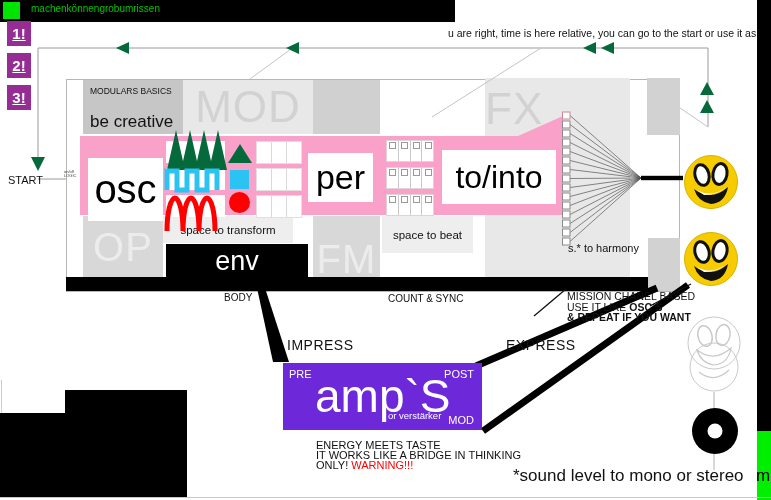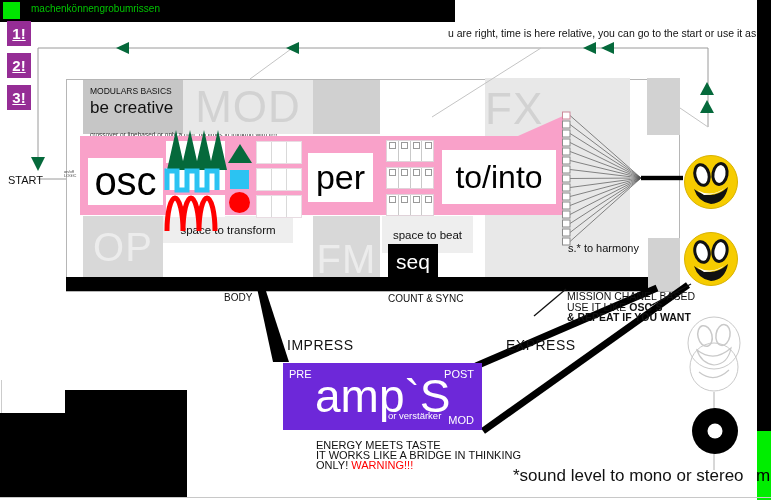--- a/index.html
+++ b/index.html
@@ -29,21 +29,21 @@
 </style>
 </head>
 <body>
 
 <div id="stage">
 
   <div class="abs" style="left:66px;top:79px;width:614px;height:213px;background:#fff;border:1px solid #b6b6b6"></div>
 
   <div class="abs" style="left:83px;top:80px;width:100px;height:54px;background:#c6c6c6;padding:6px 0 0 7px">
     <div style="font-size:8.5px">MODULARS BASICS</div>
-    <div style="font-size:17px;margin-top:2px">be creative</div>
+    <div style="font-size:17px;margin-top:16px">be creative</div>
     <div style="font-size:6.5px;margin-top:13px;white-space:nowrap;color:#333">crossover or linebased or only a part, no limits in thinking with it!!!</div>
   </div>
   <div class="abs flex" style="left:183px;top:80px;width:130px;height:54px;background:#e8e8e8">
     <span class="wm">MOD</span>
   </div>
   <div class="abs" style="left:313px;top:80px;width:67px;height:54px;background:#d0d0d0"></div>
   <div class="abs" style="left:485px;top:78px;width:145px;height:199px;background:#e8e8e8;text-align:left">
     <span class="wm" style="display:inline-block;margin-top:6px">FX</span>
   </div>
   <div class="abs" style="left:647px;top:78px;width:33px;height:57px;background:#d2d2d2"></div>
@@ -57,21 +57,21 @@
   </div>
   <div class="abs flex" style="left:313px;top:216px;width:67px;height:61px;background:#d8d8d8;align-items:flex-end">
     <span class="wm2">FM</span>
   </div>
   <div class="strip" style="left:382px;top:216px;width:91px;height:37px">
     <span>space to beat</span>
   </div>
 
   <div class="abs" style="left:80px;top:136px;width:483px;height:79px;background:#f9a1c9"></div>
 
-  <div class="whitebox" style="left:88px;top:158px;width:75px;height:47px;font-size:40px">
+  <div class="whitebox" style="left:88px;top:158px;width:75px;height:63px;font-size:40px">
     <span>osc</span>
   </div>
   <div class="whitebox" style="left:308px;top:153px;width:65px;height:49px;font-size:34px">
     <span>per</span>
   </div>
   <div class="whitebox" style="left:442px;top:150px;width:114px;height:54px;font-size:32px">
     <span>to/into</span>
   </div>
 
   <svg class="abs" style="left:160px;top:124px" width="72" height="116" viewBox="160 124 72 116">
@@ -115,22 +115,22 @@
       <i></i>
       <i></i>
     </div>
   <div class="kb" style="top:194px">
       <i></i>
       <i></i>
       <i></i>
       <i></i>
     </div>
 
-  <div class="bar" style="left:388px;top:244px;width:50px;height:35px;font-size:21px">
-    <span>seq</span>
+  <div class="bar" style="left:166px;top:244px;width:142px;height:35px;font-size:27px">
+    <span>env</span>
   </div>
   <div class="bar" style="left:66px;top:277px;width:582px;height:14px"></div>
 
   <svg class="abs" style="left:0;top:0" width="771" height="500" viewBox="0 0 771 500">
     <polyline points="38,158 38,48 708,48 708,127" fill="none" stroke="#9a9a9a" stroke-width="1"></polyline>
     <line x1="38" y1="179" x2="66" y2="179" stroke="#9a9a9a" stroke-width="1"></line>
     <line x1="250" y1="79" x2="291" y2="49" stroke="#c4c4c4" stroke-width="1"></line>
     <line x1="432" y1="117" x2="541" y2="48" stroke="#c4c4c4" stroke-width="1"></line>
     <line x1="680" y1="108" x2="708" y2="127" stroke="#c4c4c4" stroke-width="1"></line>
     <polygon points="518,136 563,116 563,136" fill="#f9a1c9"></polygon>

